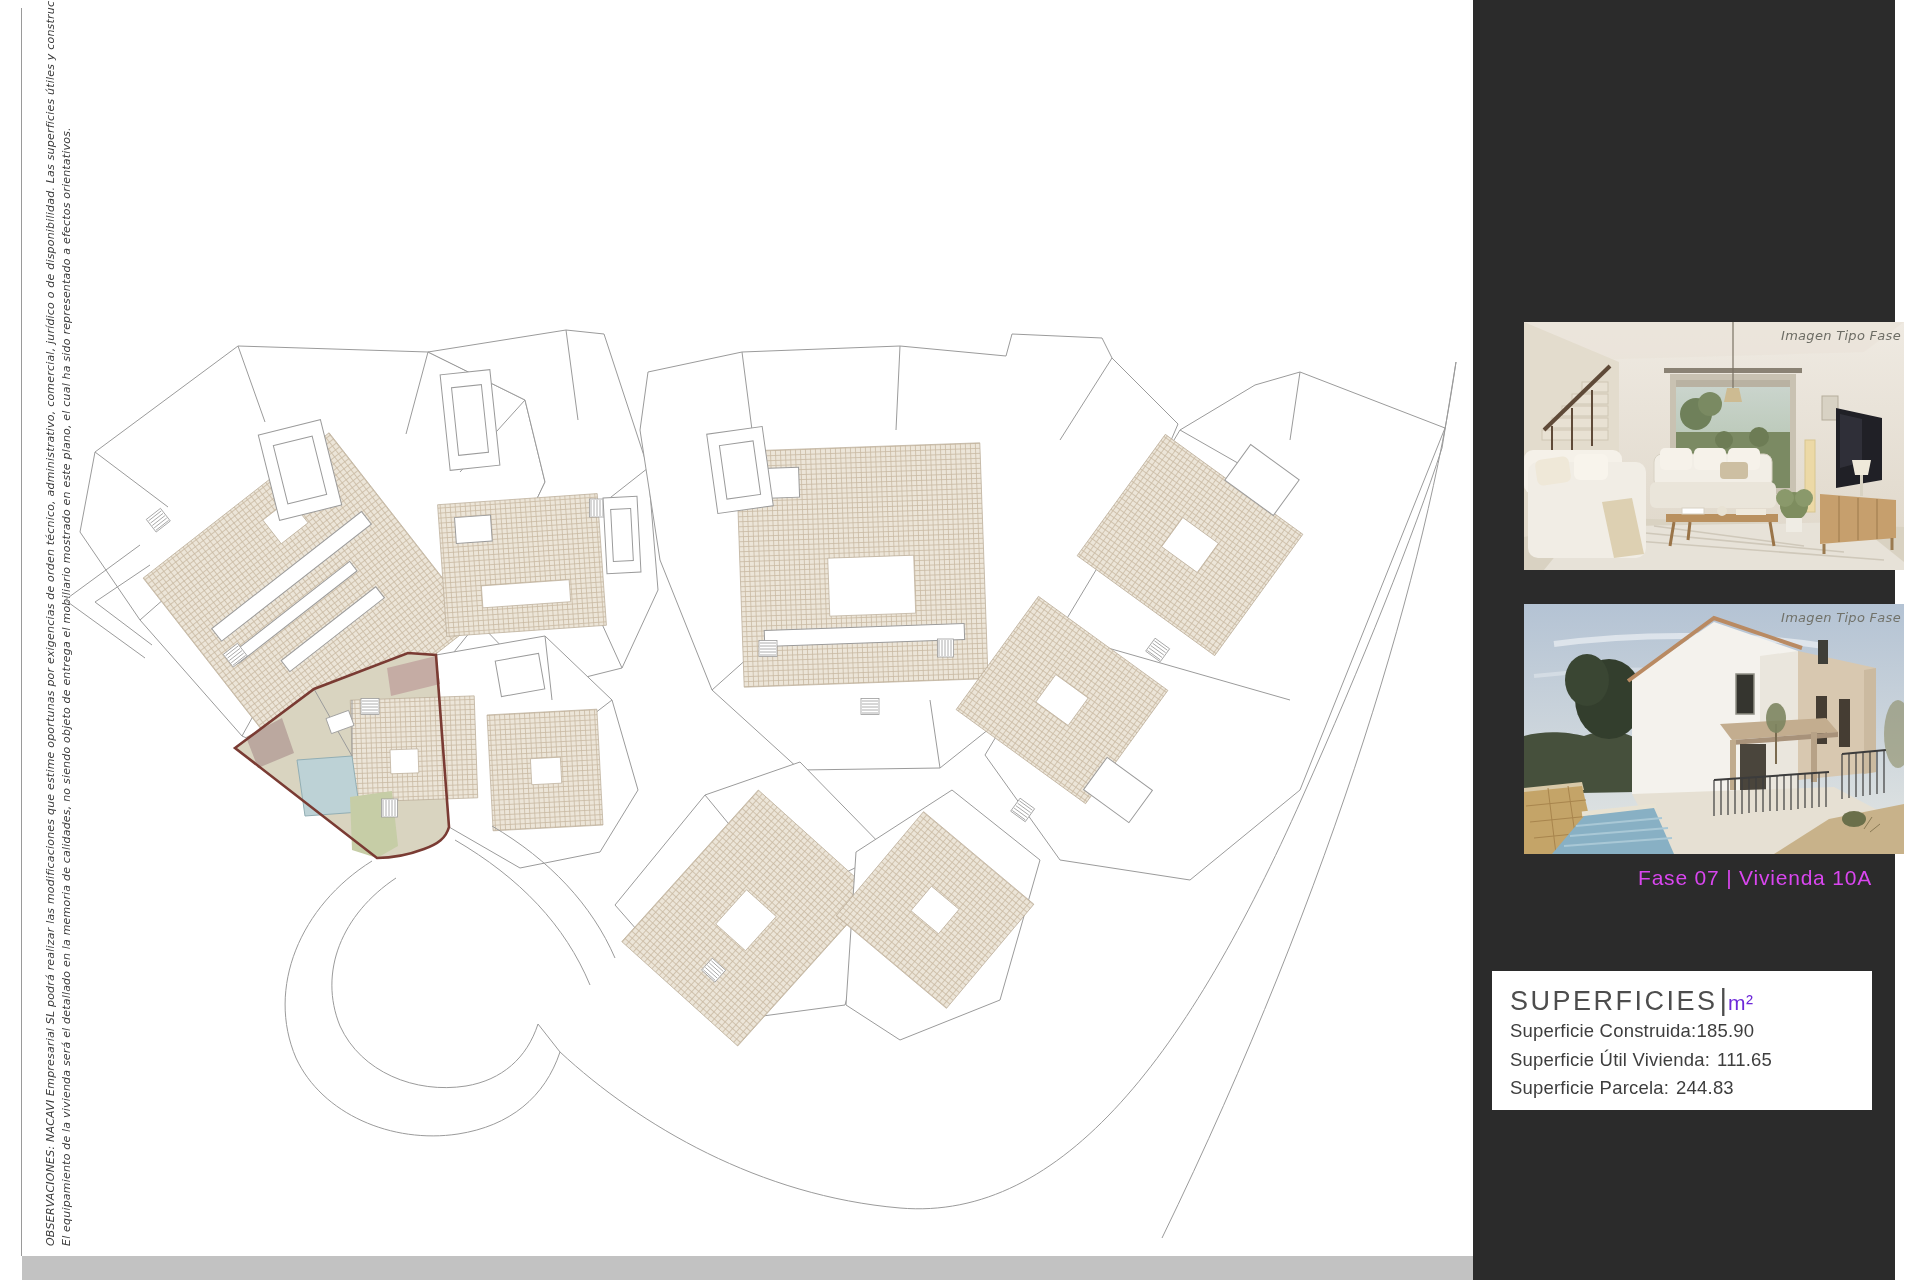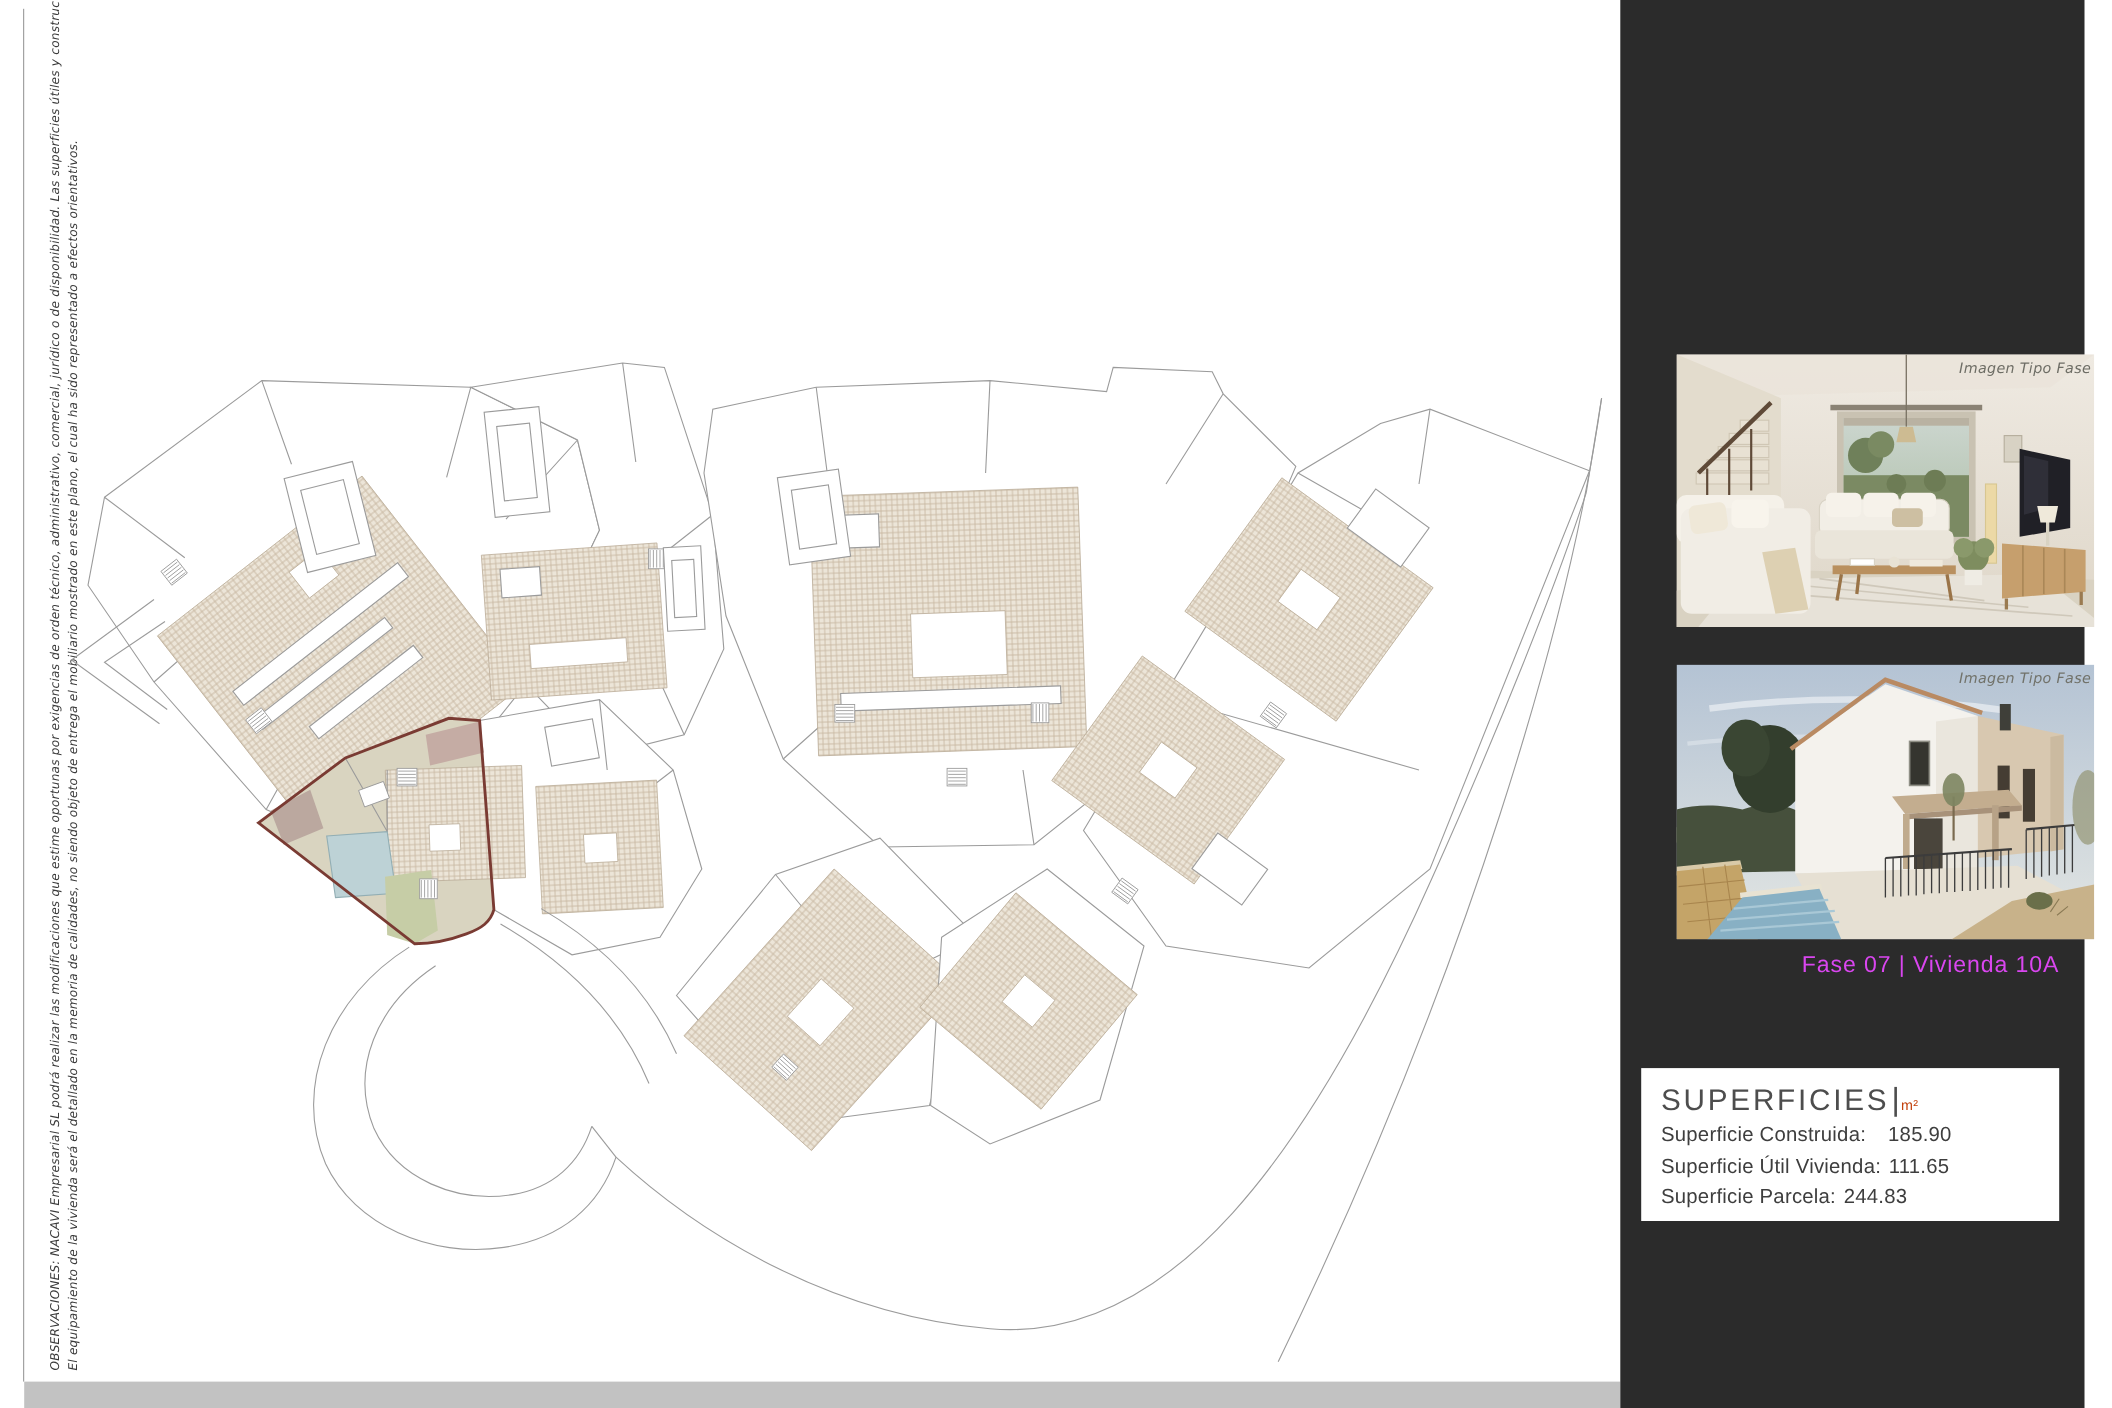--- a/index.html
+++ b/index.html
@@ -32,24 +32,24 @@
   .photo-2 .caption { color:rgba(110,110,100,0.95); }
 
   .phase-label { position:absolute; left:19px; top:866px; width:380px; text-align:right;
     color:#d946ef; font-size:21px; font-weight:500; letter-spacing:0.8px; }
 
   .superficies { position:absolute; left:19px; top:971px; width:380px; height:139px;
     background:#ffffff; padding:13px 18px 0 18px; }
   .sup-title-row { font-weight:500; color:#4d4d4d; font-size:27px; letter-spacing:2.5px;
     display:flex; align-items:baseline; }
   .sup-title-row .sep { font-weight:300; font-size:29px; letter-spacing:0; margin:0 1px 0 2px; color:#4d4d4d; }
-  .sup-title-row .unit { font-size:13px; letter-spacing:0.5px; color:#c2410c;text-align:right; }
+  .sup-title-row .unit { font-size:21px; letter-spacing:0.5px; color:#6d28d9;text-align:right; }
   .sup-row { font-size:18.5px; color:#3e3e3e; line-height:28.5px; letter-spacing:0.2px; }
   .sup-row .val { margin-left:7px; }
-  .sup-row.first .val { margin-left:20px; }
+  .sup-row.first .val { margin-left:0; }
 </style>
 </head>
 <body>
 
 <div class="page">
 
   <div class="left-rule"></div>
   <div class="vtext vtext-1">OBSERVACIONES: NACAVI Empresarial SL podrá realizar las modificaciones que estime oportunas por exigencias de orden técnico, administrativo, comercial, jurídico o de disponibilidad. Las superficies útiles y constructivas son aproximadas.</div>
   <div class="vtext vtext-2">El equipamiento de la vivienda será el detallado en la memoria de calidades, no siendo objeto de entrega el mobiliario mostrado en este plano, el cual ha sido representado a efectos orientativos.</div>
 

